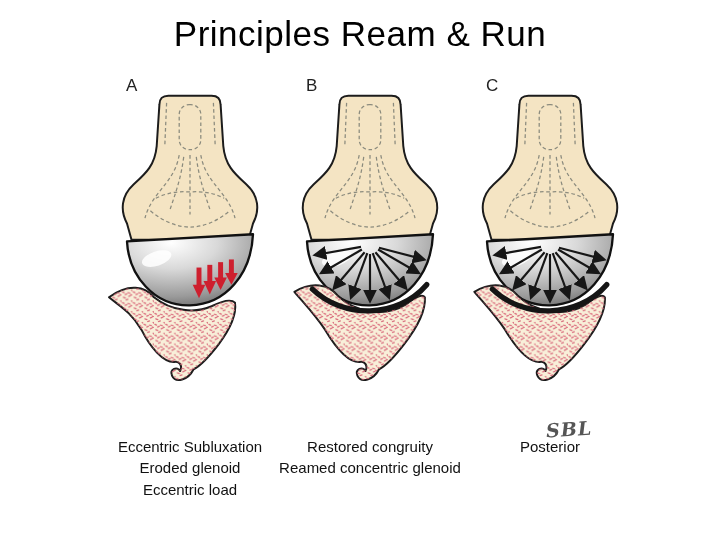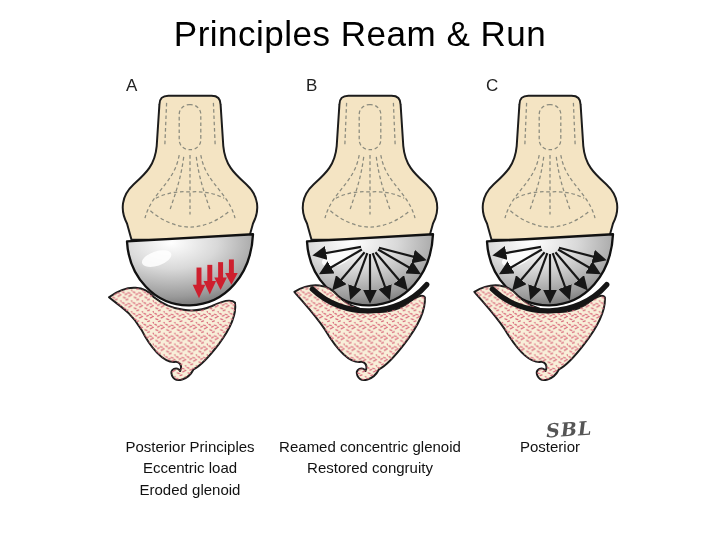--- a/index.html
+++ b/index.html
@@ -146,38 +146,38 @@
 
     <div class="panel">
       <span class="panel-label">A</span>
       <svg class="art" viewBox="0 0 200 335">
         <use href="#bone-top"></use>
         <use href="#prosthesis"></use>
         <use href="#glenoid-a"></use>
         <use href="#red-arrows"></use>
       </svg>
       <div class="caption">
-        <div>Posterior Principles</div>
+        <div>Eccentric Subluxation</div>
+        <div>Eroded glenoid</div>
         <div>Eccentric load</div>
-        <div>Eroded glenoid</div>
       </div>
     </div>
 
     <div class="panel">
       <span class="panel-label">B</span>
       <svg class="art" viewBox="0 0 200 335">
         <use href="#bone-top"></use>
         <use href="#prosthesis"></use>
         <use href="#glenoid-bc"></use>
         <use href="#contact-crescent"></use>
         <use href="#even-arrows"></use>
       </svg>
       <div class="caption">
+        <div>Restored congruity</div>
         <div>Reamed concentric glenoid</div>
-        <div>Restored congruity</div>
       </div>
     </div>
 
     <div class="panel">
       <span class="panel-label">C</span>
       <svg class="art" viewBox="0 0 200 335">
         <use href="#bone-top"></use>
         <use href="#prosthesis"></use>
         <use href="#glenoid-bc"></use>
         <use href="#contact-crescent"></use>

